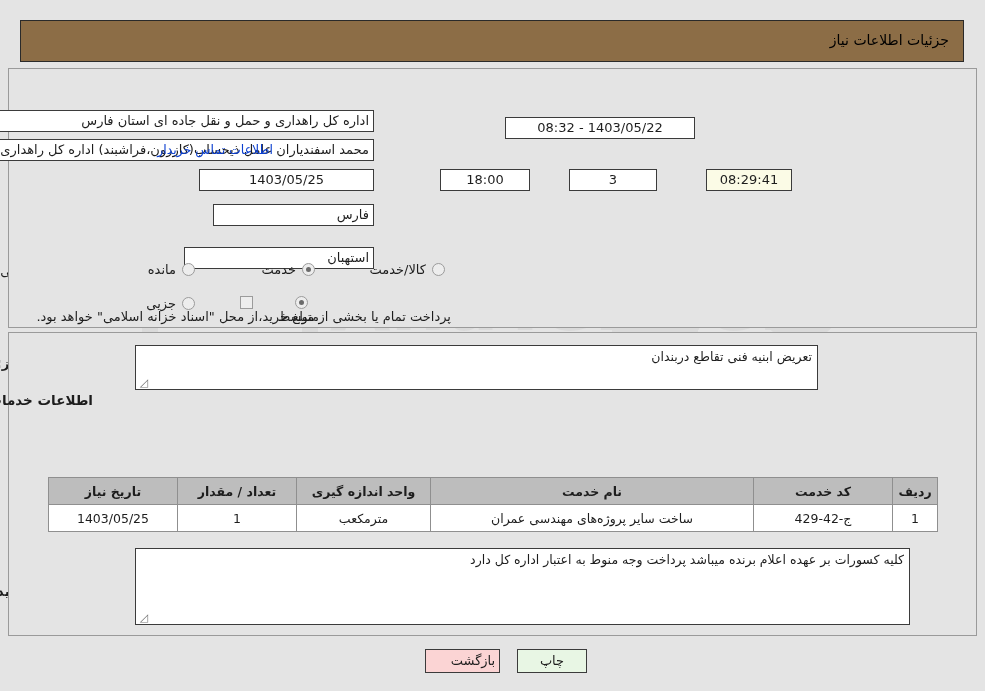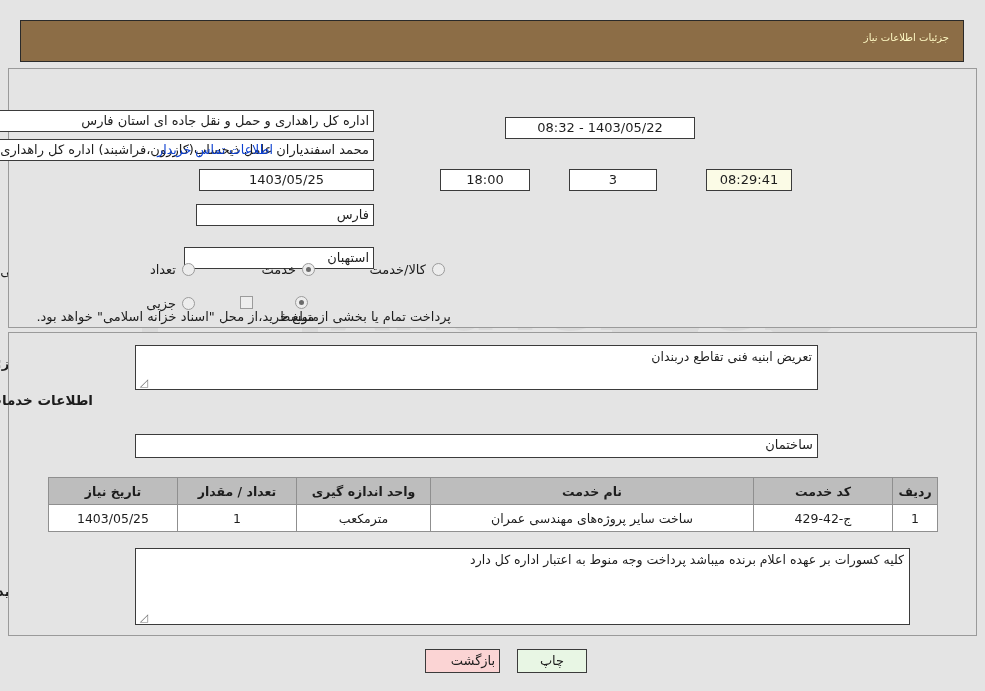--- a/index.html
+++ b/index.html
@@ -34,22 +34,22 @@
     height: 42px;
     background: #8c6d46;
     border: 1px solid #2a2a2a;
     box-sizing: border-box;
     z-index: 2;
   }
   .header-title {
     position: absolute;
     right: 14px;
     top: 11px;
-    color: #fef9c3;
-    font-size: 10px;
+    color: #000000;
+    font-size: 14px;
     letter-spacing: .2px;
   }
 
   
   .panel {
     position: absolute;
     background: #e4e4e4;
     border: 1px solid #9a9a9a;
     box-sizing: border-box;
     z-index: 1;
@@ -244,29 +244,29 @@
   <div class="lbl" style="right:898px; top:167px; width:90px; line-height:17px; white-space:normal;">مهلت ارسال پاسخ: تا تاریخ:</div>
   <div class="box center" style="right:611px; top:169px; width:175px; height:22px;">1403/05/25</div>
   <div class="lbl" style="right:553px; top:172px;">ساعت</div>
   <div class="box center" style="right:455px; top:169px; width:90px; height:22px;">18:00</div>
   <div class="box center" style="right:328px; top:169px; width:88px; height:22px;">3</div>
   <div class="lbl" style="right:288px; top:172px;">روز و</div>
   <div class="box center yellow" style="right:193px; top:169px; width:86px; height:22px;">08:29:41</div>
   <div class="lbl" style="right:90px; top:172px;">ساعت باقی مانده</div>
 
   <div class="lbl" style="right:874px; top:207px;">استان محل تحویل:</div>
-  <div class="box" style="right:611px; top:204px; width:178px; height:22px;margin-left:48px;">فارس</div>
+  <div class="box" style="right:611px; top:204px; width:161px; height:22px;margin-left:48px;">فارس</div>
 
   <div class="lbl" style="right:874px; top:232px;">شهر محل تحویل:</div>
   <div class="box" style="right:611px; top:229px; width:190px; height:22px;margin-top:18px;">استهبان</div>
 
   <div class="lbl" style="right:874px; top:263px;">طبقه بندی موضوعی:</div>
   <div class="radio-wrap" style="right:790px; top:262px;">
     <span class="radio"></span>
-    <span class="radio-label">تعداد</span>
+    <span class="radio-label">مانده</span>
   </div>
   <div class="radio-wrap" style="right:670px; top:262px;">
     <span class="radio on"></span>
     <span class="radio-label">خدمت</span>
   </div>
   <div class="radio-wrap" style="right:540px; top:262px;">
     <span class="radio"></span>
     <span class="radio-label">کالا/خدمت</span>
   </div>
 
@@ -288,21 +288,20 @@
 
   <div class="lbl bold" style="right:892px; top:355px; font-size:13.5px;">شرح کلی نیاز:</div>
   <div class="ta" style="right:167px; top:345px; width:683px; height:45px;">
     <span>تعریض ابنیه فنی تقاطع دربندان</span>
     <span class="grip">◿</span>
   </div>
 
   <div class="section-title" style="right:892px; top:392px;">اطلاعات خدمات مورد نیاز</div>
 
   <div class="lbl bold" style="right:892px; top:437px; font-size:13.5px;">گروه خدمت:</div>
-  <div class="box" style="right:167px; top:434px; width:683px; height:24px;">ساختمان</div>
 
   <table id="tbl">
     <thead>
       <tr>
         <th style="width:36px;">ردیف</th>
         <th style="width:130px;">کد خدمت</th>
         <th>نام خدمت</th>
         <th style="width:125px;">واحد اندازه گیری</th>
         <th style="width:110px;">تعداد / مقدار</th>
         <th style="width:120px;">تاریخ نیاز</th>

